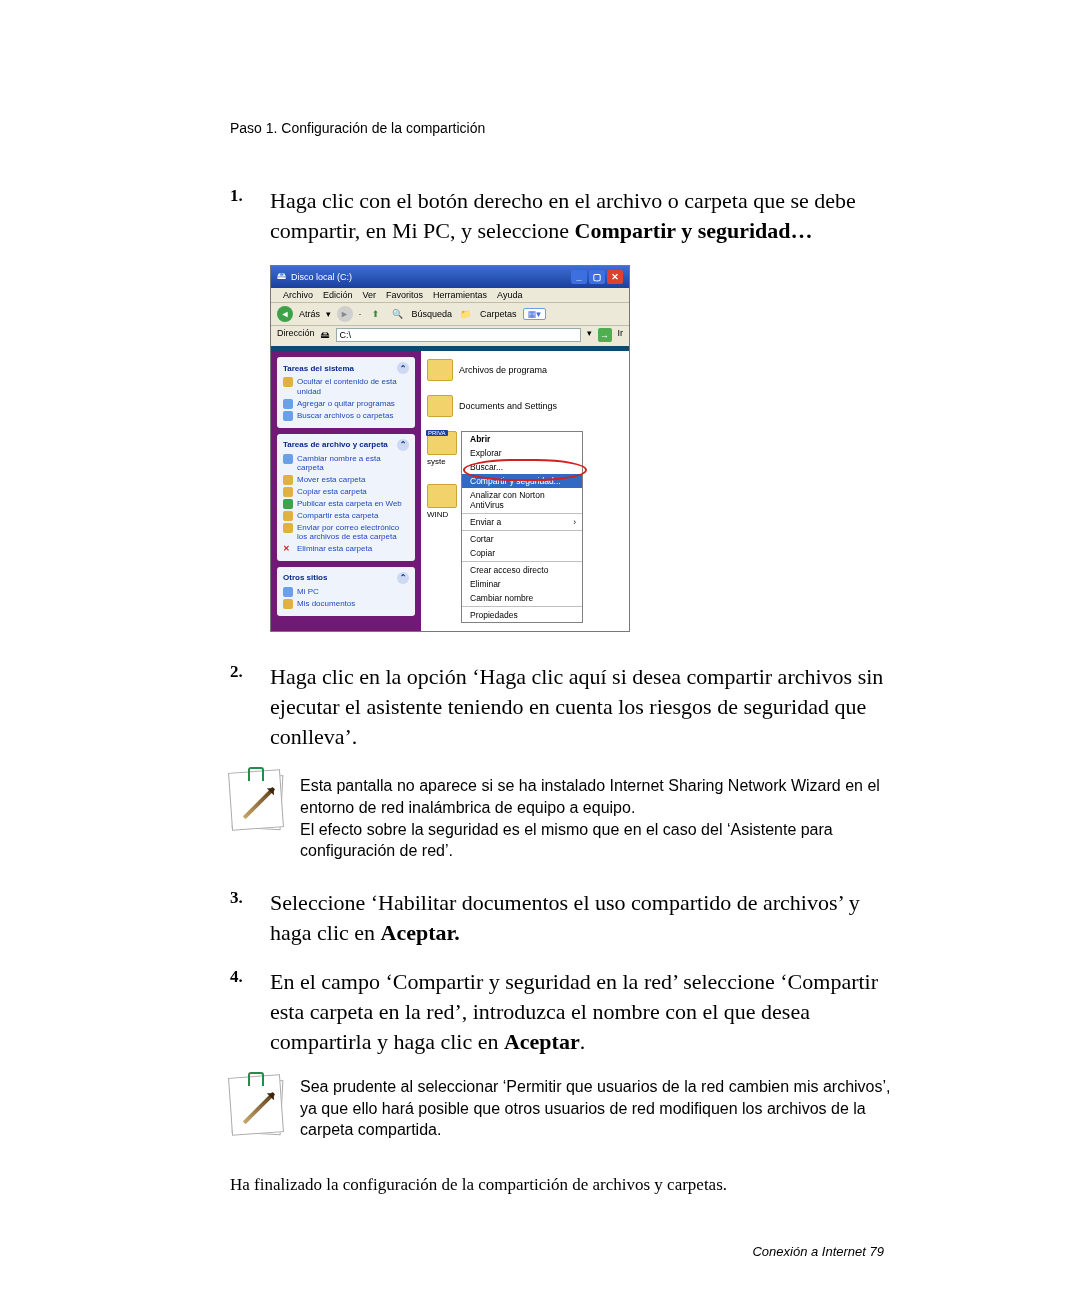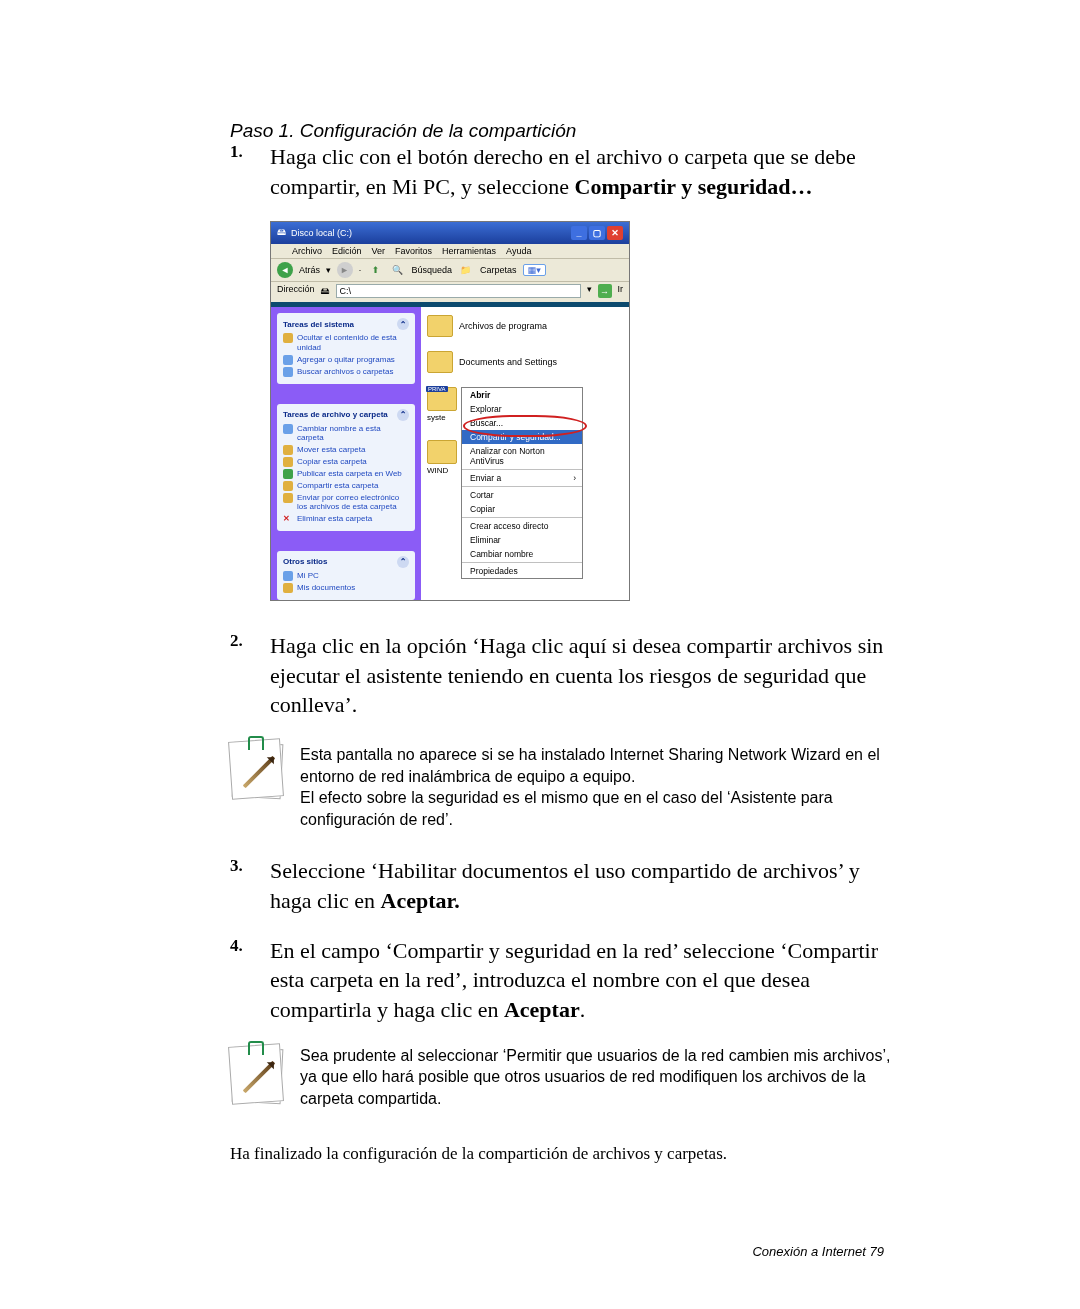--- a/index.html
+++ b/index.html
@@ -1,44 +1,44 @@
 <!DOCTYPE html>
 <html><head>
 <meta charset="utf-8">
 <style>
   html,body{margin:0;padding:0;background:#fff;font-family:"Times New Roman",serif;color:#000}
   .page{width:1080px;min-height:1309px;margin:0 auto;position:relative;padding:120px 180px 40px 230px;box-sizing:border-box}
-  .h-step{font-style:italic;font-family:Arial,Helvetica,sans-serif;font-size:19px;font-weight:400;}
+  .h-step{font-family:Arial,Helvetica,sans-serif;font-size:14px;font-weight:400;margin-bottom:50px}
   ol.main{list-style:none;margin:0;padding:0}
   ol.main>li{display:flex;align-items:flex-start;margin-bottom:20px}
   .num{width:40px;flex:none;font-weight:bold;font-size:17px;font-family:"Times New Roman",serif}
   .body{flex:1;font-size:22px;line-height:1.35}
   .body b, .body strong{font-weight:bold}
   .screenshot{margin:12px 0 30px 40px;border:1px solid #777;width:360px;box-sizing:border-box;font-family:Tahoma,Arial,sans-serif;font-size:9px;color:#000;background:#fff}
   .titlebar{background:linear-gradient(#3b6ed5,#1c3f9c);color:#fff;padding:3px 6px;display:flex;align-items:center;justify-content:space-between}
   .titlebar .t-left{display:flex;align-items:center;gap:5px}
   .winbtns{display:flex;gap:2px}
   .winbtns span{display:inline-flex;align-items:center;justify-content:center;width:16px;height:14px;border-radius:2px;font-size:9px;font-weight:bold}
   .winmin{background:#3e6fe0;color:#fff}
   .winmax{background:#3e6fe0;color:#fff}
   .wincls{background:#e04030;color:#fff}
-  .menubar{background:#ece9d8;padding:2px 21px;color:#000;display:flex;gap:10px;border-bottom:1px solid #c0bca8}
+  .menubar{background:#ece9d8;padding:2px 12px;color:#000;display:flex;gap:10px;border-bottom:1px solid #c0bca8}
   .toolbar{background:#ece9d8;padding:3px 6px;display:flex;align-items:center;gap:6px;border-bottom:1px solid #c0bca8}
   .tb-ico{display:inline-flex;align-items:center;justify-content:center;width:16px;height:16px;border-radius:8px}
   .ico-back{background:#3ea24a;color:#fff}
   .ico-fwd{background:#cfcfcf;color:#888}
   .ico-up{color:#3a8a3a}
   .ico-search{color:#3c6ad6}
   .ico-folders{color:#e0b040}
   .ico-views{border:1px solid #6aa0e8;border-radius:2px;padding:0 4px;color:#3c6ad6;background:#fff}
   .addrrow{background:#ece9d8;padding:2px 6px;display:flex;align-items:flex-start;gap:6px;border-bottom:5px solid #0c4a6e}
   .addrrow input{flex:1;font-size:9px;border:1px solid #9aa;padding:1px 3px;height:14px;box-sizing:border-box}
   .go-btn{background:#4fae4f;color:#fff;width:14px;height:14px;border-radius:2px;display:inline-flex;align-items:center;justify-content:center;font-size:9px}
   .explorer-body{display:flex;background:#fff}
-  .leftpane{width:150px;background:#8b5cf6;padding:6px 6px 0 6px;box-sizing:border-box;display:flex;flex-direction:column;gap:20px}
+  .leftpane{width:150px;background:#701a75;padding:6px 6px 0 6px;box-sizing:border-box;display:flex;flex-direction:column;gap:6px}
   .panel{background:#eef3fc;border-radius:3px;padding:5px 6px;font-size:8px;color:#1c3f9c}
   .panel .p-title{font-weight:bold;display:flex;justify-content:space-between;align-items:center;color:#0a2a88;margin-bottom:3px}
   .panel .p-title .chev{width:12px;height:12px;border-radius:6px;background:#cdd9f2;display:inline-flex;align-items:center;justify-content:center;font-size:8px}
   .panel ul{list-style:none;margin:0;padding:0}
   .panel ul li{display:flex;align-items:flex-start;gap:4px;margin:2px 0;color:#2049c0;line-height:1.2}
   .li-ico{width:10px;height:10px;flex:none;display:inline-block;border-radius:2px}
   .rightpane{flex:1;padding:8px 6px;position:relative;min-height:220px}
   .r-folder{display:flex;align-items:center;gap:6px;margin-bottom:14px}
   .r-folder .fico{width:24px;height:20px;background:#f2d26b;border:1px solid #caa533;border-radius:2px}
   .ctxanchor{display:flex;align-items:flex-start;gap:4px}

